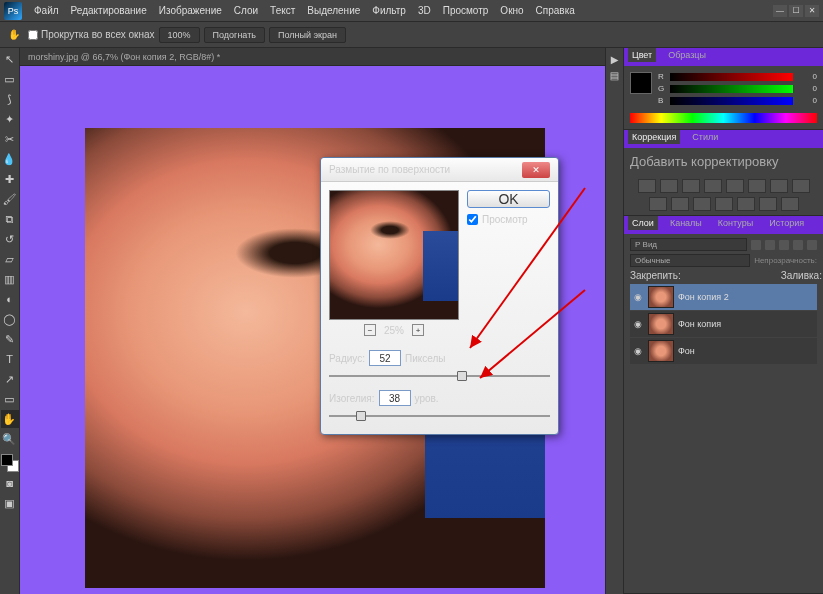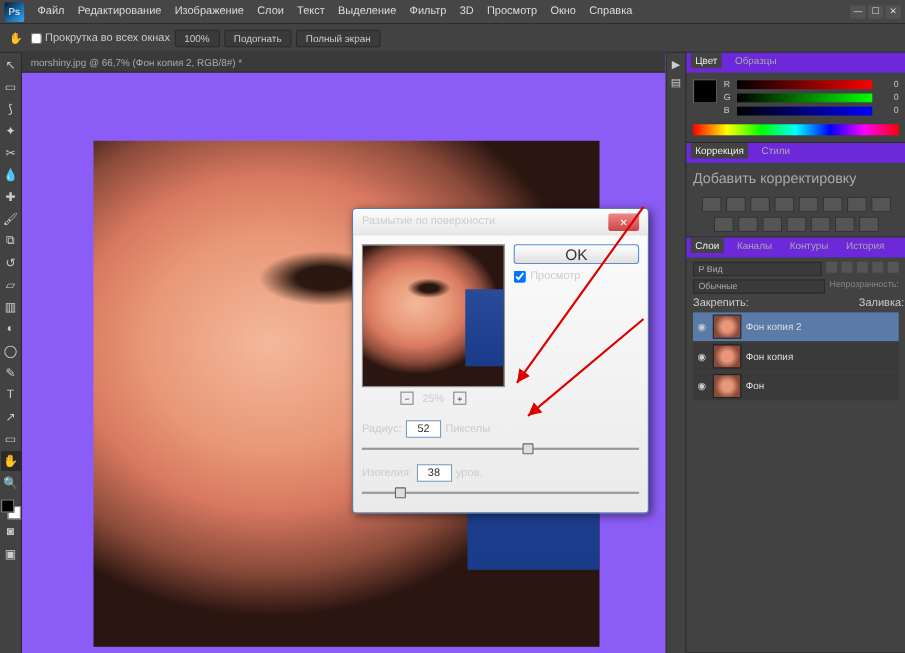--- a/index.html
+++ b/index.html
@@ -45,32 +45,32 @@
 .slider-label{width:8px;font-size:8px;color:#ccc}
 .slider-bar{flex:1;height:8px;background:linear-gradient(90deg,#000,#f00);position:relative}
 .slider-bar.g{background:linear-gradient(90deg,#000,#0f0)}
 .slider-bar.b{background:linear-gradient(90deg,#000,#00f)}
 .slider-val{width:20px;font-size:8px;text-align:right}
 .hue-strip{height:10px;background:linear-gradient(90deg,red,yellow,lime,cyan,blue,magenta,red);margin:2px 6px 6px}
 .adj-body{padding:6px;font-size:13px;color:#aaa}
 .adj-icons{display:flex;flex-wrap:wrap;gap:4px;padding:4px 6px;justify-content:center}
 .adj-i{width:18px;height:14px;background:#555;border:1px solid #333}
 .layers-body{padding:4px 6px}
-.layer-controls{display:flex;align-items:flex-start;gap:4px;margin-bottom:3px}
+.layer-controls{display:flex;align-items:center;gap:4px;margin-bottom:3px}
 .layer-sel{background:#3a3a3a;border:1px solid #2a2a2a;padding:1px 4px;font-size:8px;color:#aaa;flex:1}
 .lock-row{display:flex;align-items:center;gap:20px;font-size:8px;color:#888;margin-bottom:3px}
 .lock-i{width:10px;height:10px;background:#555;border-radius:1px}
 .layer-list{display:flex;flex-direction:column;gap:1px}
 .layer-row{display:flex;align-items:center;gap:4px;padding:2px;background:#3a3a3a}
 .layer-row.sel{background:#5a7aa8}
 .layer-eye{width:12px;height:12px;display:flex;align-items:center;justify-content:center;font-size:9px}
 .layer-thumb{width:26px;height:22px;background:radial-gradient(circle,#e89878 30%,#8a4a3a 70%);border:1px solid #222}
 .layer-name{font-size:9px;color:#ddd}
 
-.dialog{position:absolute;top:141px;left:300px;width:270px;background:linear-gradient(180deg,#fdfdfd,#eaeaea);border:1px solid #5a7aa8;box-shadow:2px 2px 8px rgba(0,0,0,.5);border-radius:4px}
+.dialog{position:absolute;top:109px;left:300px;width:239px;background:linear-gradient(180deg,#fdfdfd,#eaeaea);border:1px solid #5a7aa8;box-shadow:2px 2px 8px rgba(0,0,0,.5);border-radius:4px}
 .dlg-title{height:24px;background:linear-gradient(180deg,#fdfdfd,#e8e8e8);display:flex;align-items:center;padding:0 8px;font-size:10px;color:#333;border-bottom:1px solid #ccc;border-radius:4px 4px 0 0}
 .dlg-close{margin-left:auto;width:28px;height:16px;background:linear-gradient(180deg,#e88,#c44);border-radius:2px;display:flex;align-items:center;justify-content:center;color:#fff;font-size:9px}
 .dlg-body{padding:8px;display:flex;gap:8px}
 .dlg-left{display:flex;flex-direction:column;align-items:center;gap:4px}
 .preview-img{width:130px;height:130px;background:radial-gradient(ellipse 65% 55% at 38% 42%,#f4b89a 0%,#e89878 35%,#d87860 55%,#8a4a3a 75%,#2a1510 90%);border:1px solid #888;position:relative;overflow:hidden}
 .preview-img::after{content:"";position:absolute;right:0;top:40px;width:35px;height:70px;background:linear-gradient(180deg,#2a4a9a,#1a3a8a)}
 .preview-img .pv-eye{position:absolute;width:40px;height:18px;background:radial-gradient(ellipse,#2a1810 30%,transparent 70%);top:30px;left:40px;border-radius:50%}
 .zoom-row{display:flex;align-items:center;gap:8px;font-size:9px;color:#333}
 .zoom-btn{width:12px;height:12px;border:1px solid #888;background:#f0f0f0;display:flex;align-items:center;justify-content:center;font-size:8px;color:#333}
 .dlg-right{display:flex;flex-direction:column;gap:4px;flex:1}

